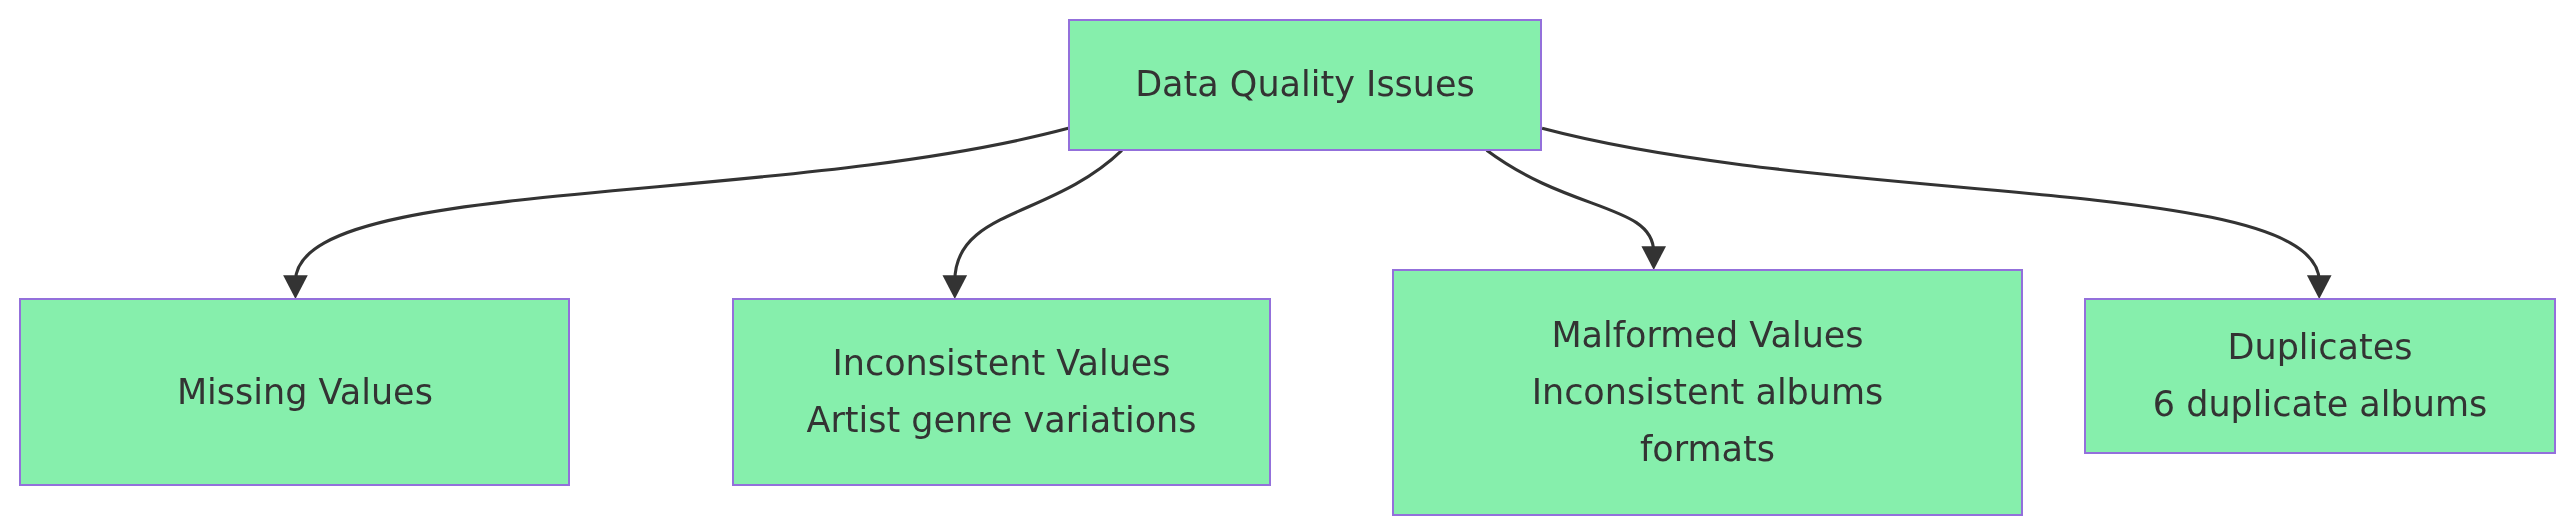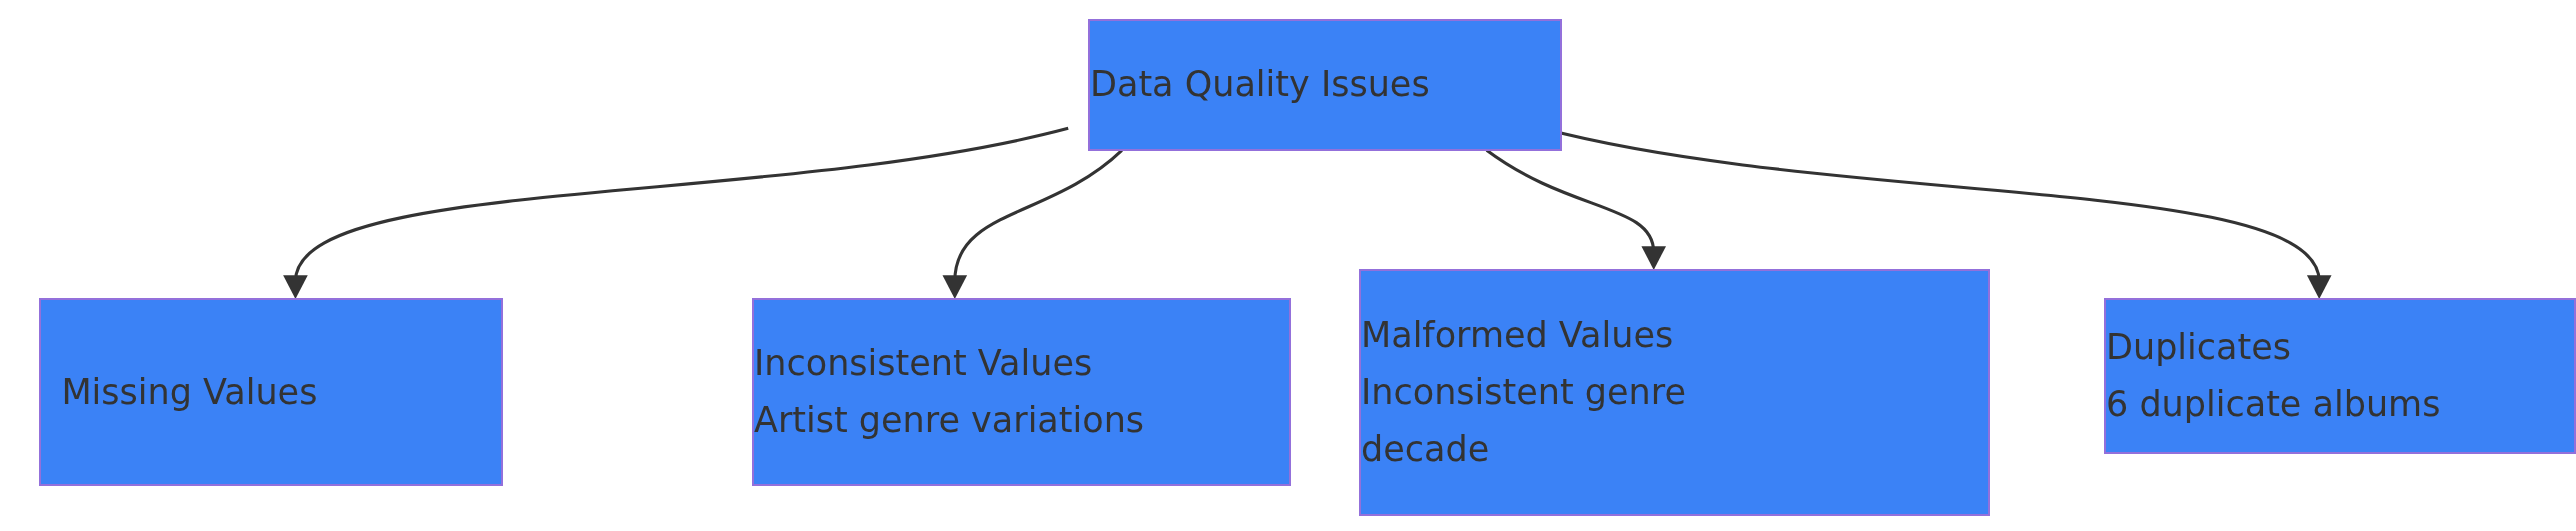--- a/index.html
+++ b/index.html
@@ -22,39 +22,38 @@
     width: 2576px;
     height: 531px;
   }
   .edge-layer path {
     fill: none;
     stroke-width: 3.5px;
   }
   .node {
     position: absolute;
     box-sizing: border-box;
-    background: #3b82f6;
+    background: #86efac;
     border: 2.6px solid #9370DB;
     color: #333333;
     display: flex;
     flex-direction: column;
-    align-items: flex-start;
+    align-items: center;
     justify-content: center;
     text-align: center;
     font-size: 35px;
     line-height: 57px;
     white-space: nowrap;
-    margin-left: 20px;
   }
   .node span { display: block; }
   
   .node-root        { left: 1068px; top: 18.5px;  width: 474px; height: 132px; }
-  .node-missing     { left: 19.4px;   top: 298px; width: 464px; height: 188px; padding-left: 20px; }
+  .node-missing     { left: 19.4px;   top: 298px; width: 551px; height: 188px; padding-left: 20px; }
   .node-inconsist   { left: 732px;  top: 298px; width: 539px; height: 188px; }
-  .node-malformed   { left: 1339px; top: 269px; width: 631px; height: 247px; }
+  .node-malformed   { left: 1392px; top: 269px; width: 631px; height: 247px; }
   .node-duplicates  { left: 2084px; top: 298px; width: 472px; height: 156px; }
 </style>
 </head>
 <body>
 
 <div class="canvas">
 
   <svg class="edge-layer" viewBox="0 0 2928 604" xmlns="http://www.w3.org/2000/svg">
     <path d="M 1214 146 C 880 235, 335 200, 335 320" stroke="#333333"></path>
     <polygon points="321,313 349,313 335,340" fill="#333333"></polygon>
@@ -77,22 +76,22 @@
     <span>Missing Values</span>
   </div>
 
   <div class="node node-inconsist">
     <span>Inconsistent Values</span>
     <span>Artist genre variations</span>
   </div>
 
   <div class="node node-malformed">
     <span>Malformed Values</span>
-    <span>Inconsistent genre</span>
-    <span>decade</span>
+    <span>Inconsistent albums</span>
+    <span>formats</span>
   </div>
 
   <div class="node node-duplicates">
     <span>Duplicates</span>
     <span>6 duplicate albums</span>
   </div>
 
 </div>
 
 

